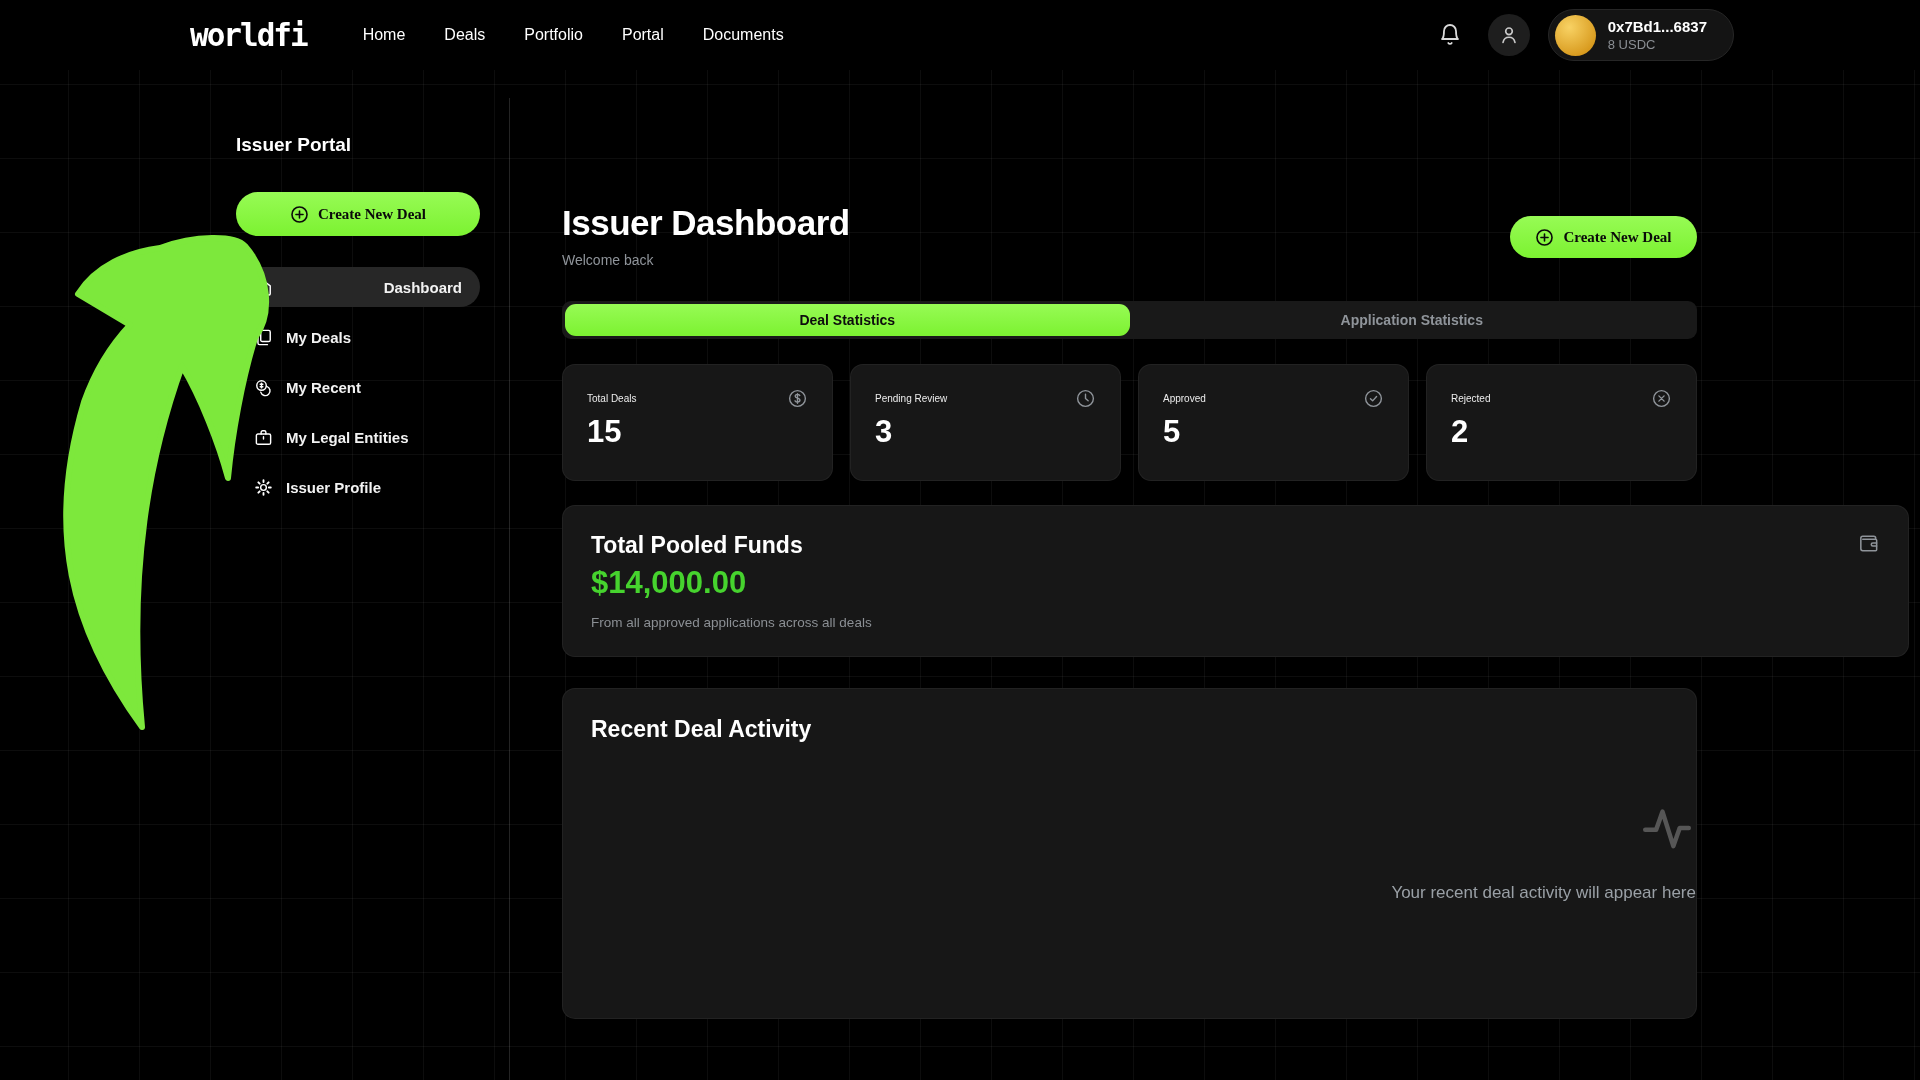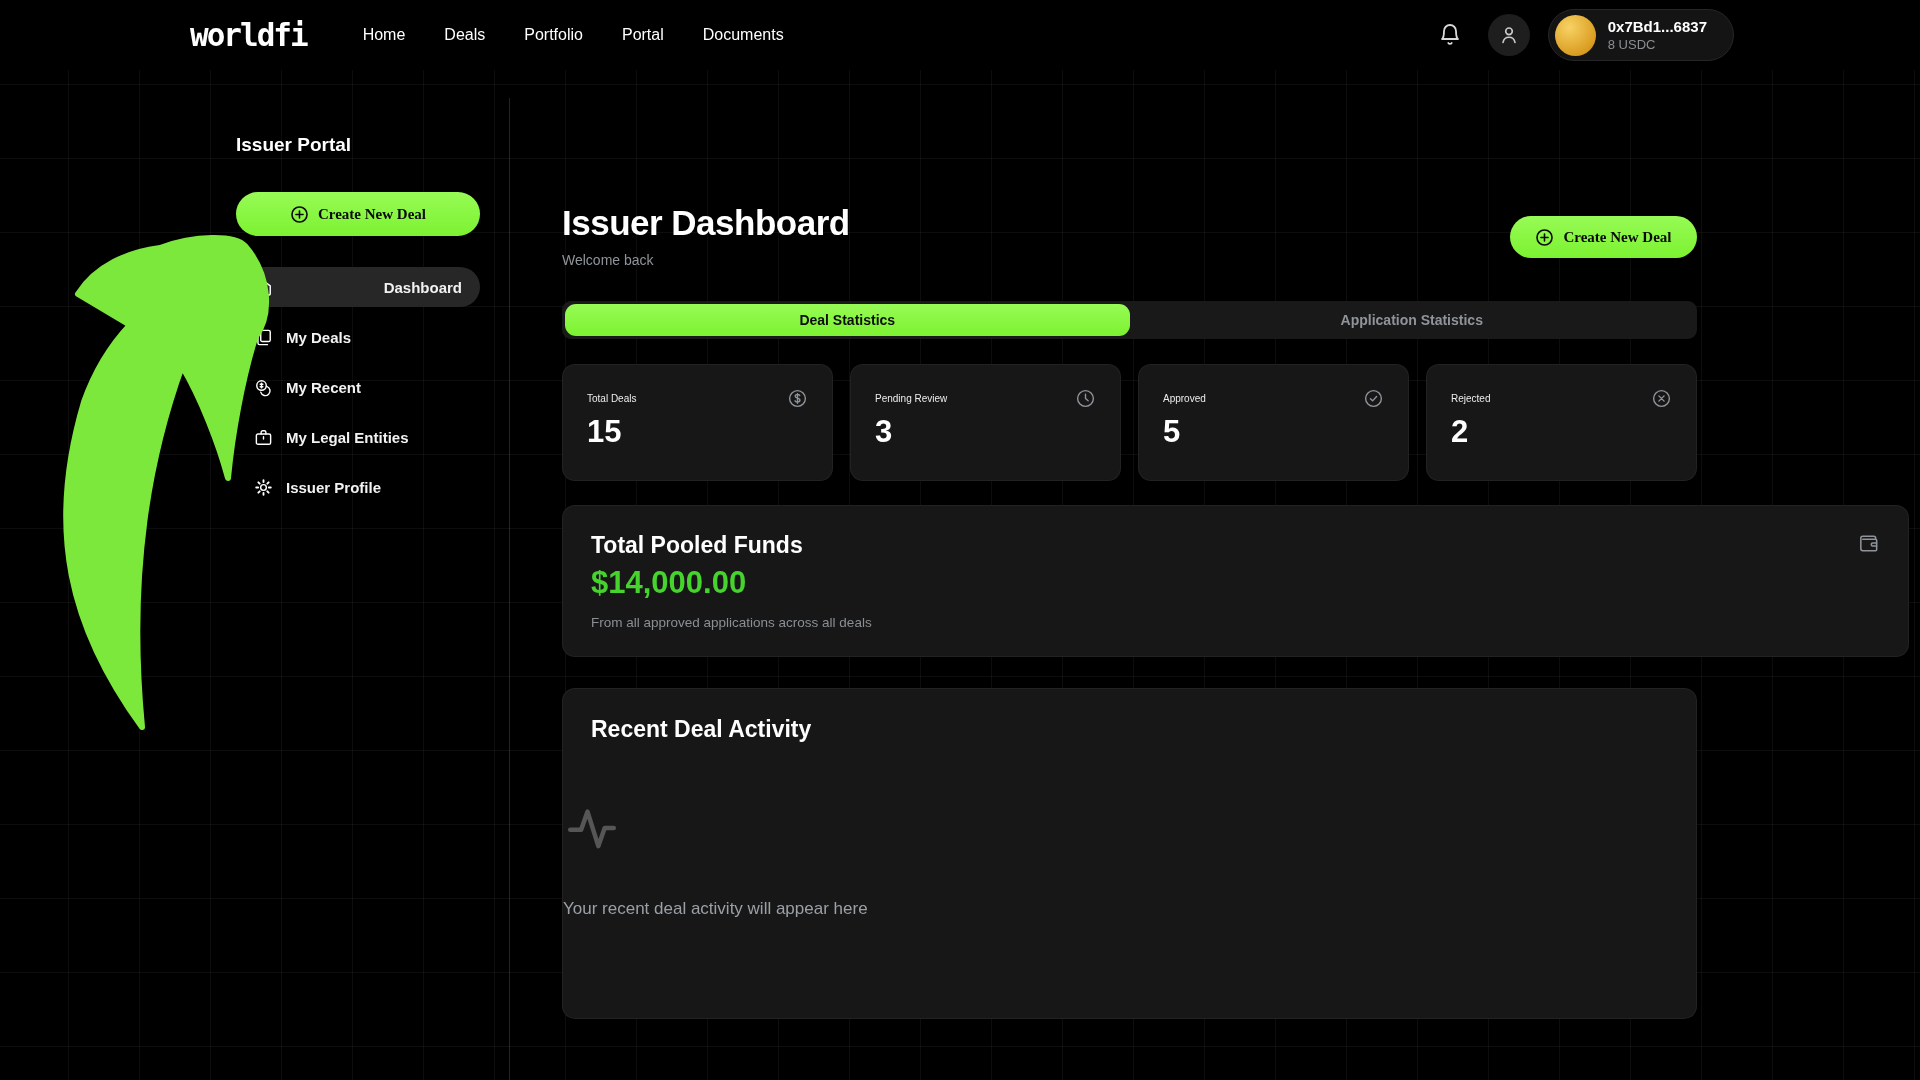--- a/index.html
+++ b/index.html
@@ -79,21 +79,21 @@
   .pooled-head { display:flex; justify-content:space-between; align-items:flex-start; }
   .pooled-title { color:#fff; font-size:23px; font-weight:800; }
   .pooled-value { color:#46d32e; font-size:31px; font-weight:800; margin-top:6px; }
   .pooled-desc { color:#8b8f94; font-size:13.5px; margin-top:14px; }
 
   .activity-card { position:absolute; top:485px; left:0; width:1135px; height:331px;
                    background:#171717; border:1px solid rgba(255,255,255,0.05);
                    border-radius:13px; padding:27px 28px; }
   .activity-title { color:#fff; font-size:23px; font-weight:800; }
   .activity-empty { position:absolute; top:110px; left:0; width:100%; height:190px;
-                    display:flex; flex-direction:column; align-items:flex-start; gap:42px; }
+                    display:flex; flex-direction:column; align-items:flex-end; gap:26px; }
   .activity-empty-text { color:#9aa0a6; font-size:17px; }
 
   
   .anno-arrow { position:absolute; left:30px; top:160px; width:280px; height:560px; z-index:20;
                 pointer-events:none; }
 </style>
 </head>
 <body>
 
 <header class="topnav">

